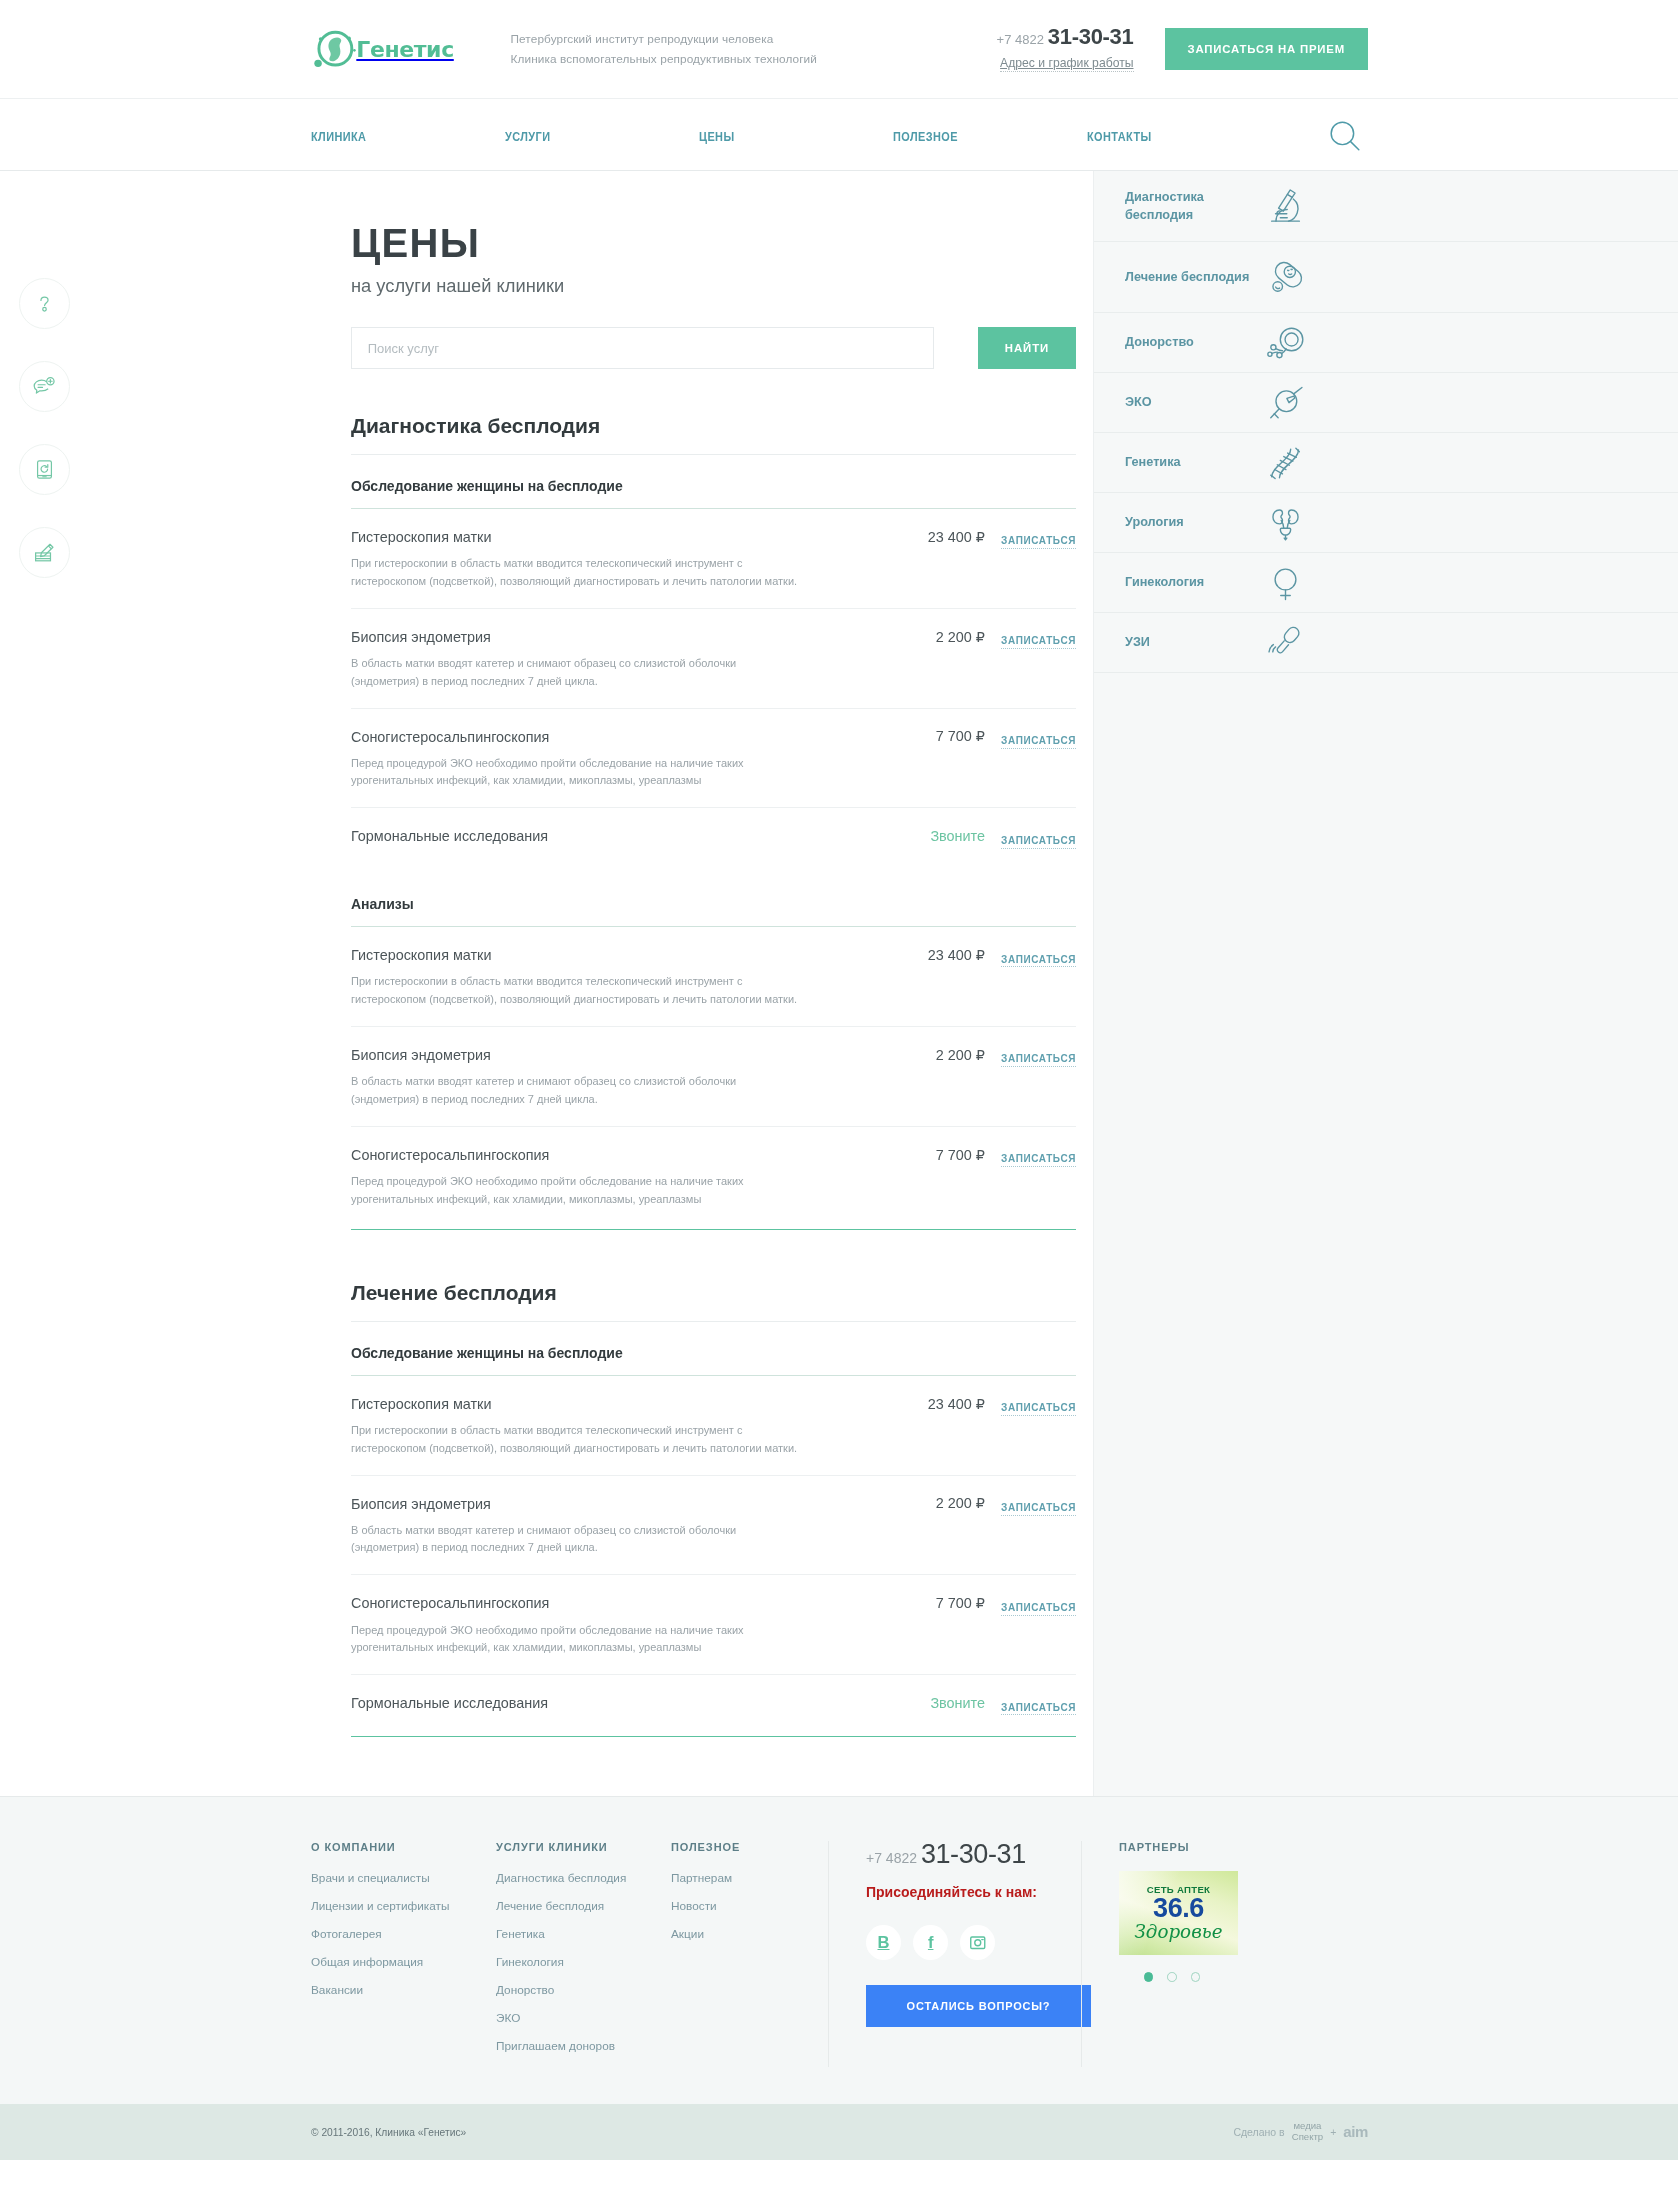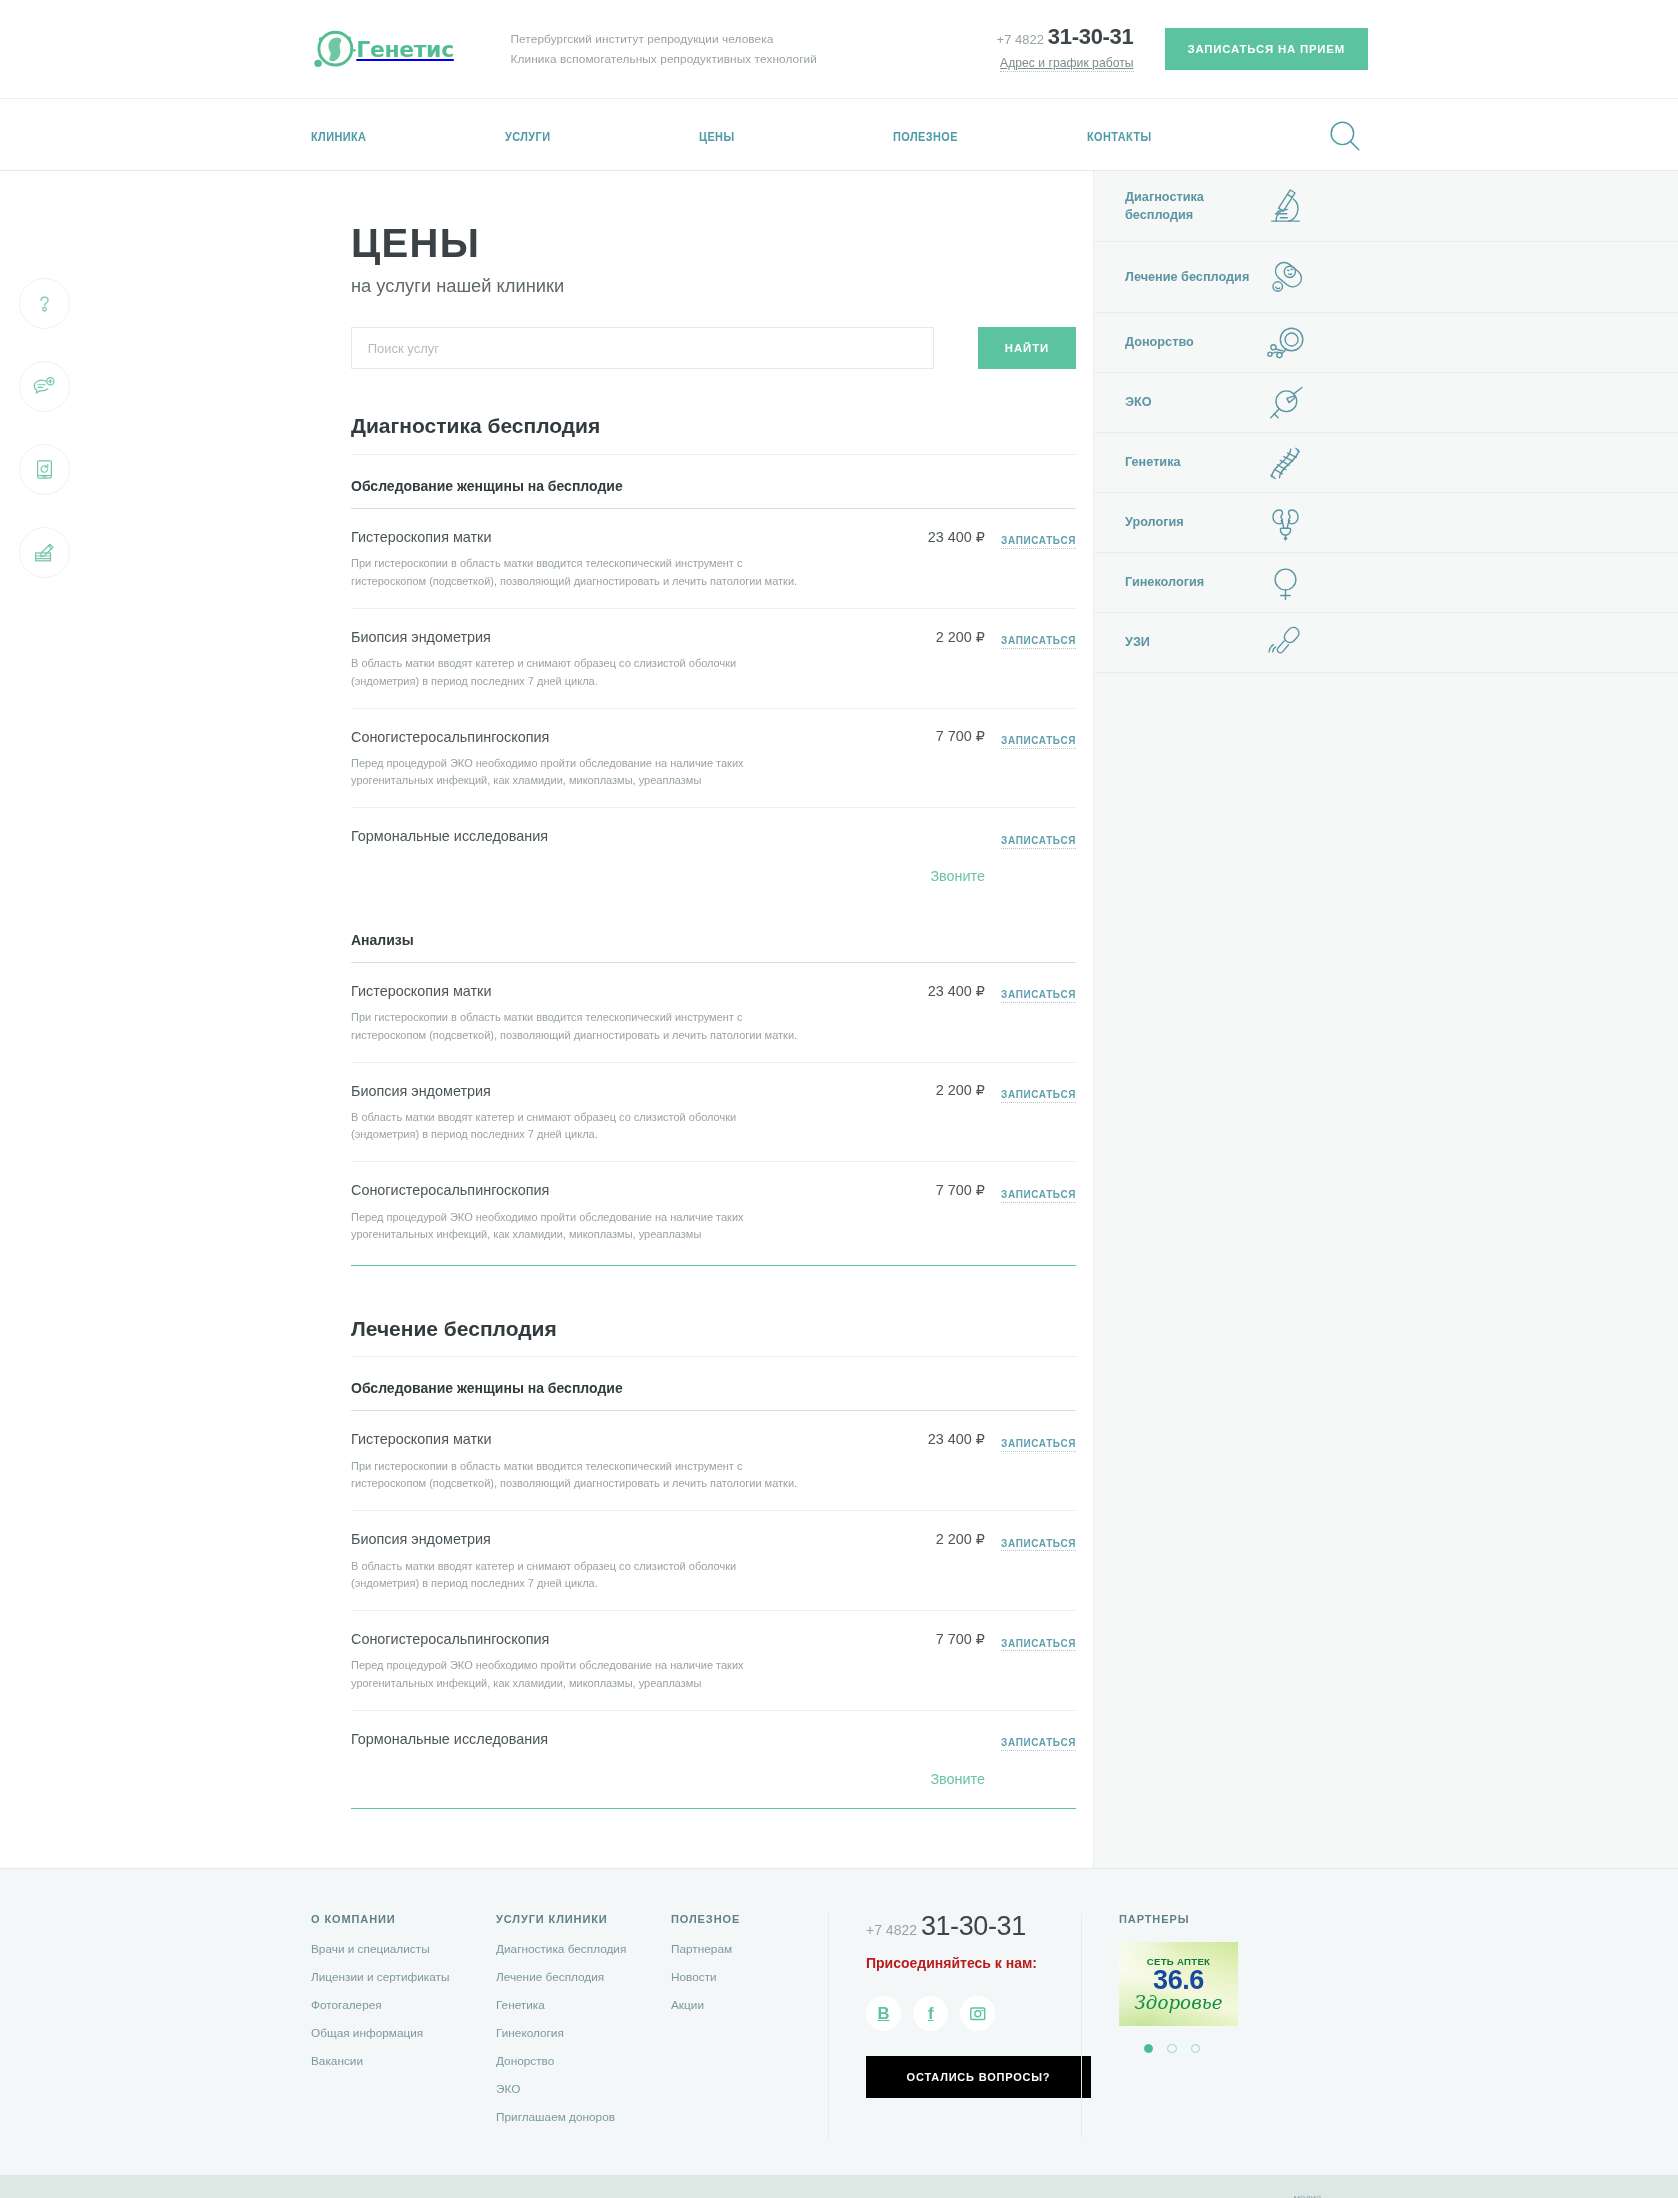--- a/index.html
+++ b/index.html
@@ -185,21 +185,21 @@
   .pr-name { font-size: 14.4px; color: #4c5559; line-height: 1.35; }
   .pr-desc {
     font-size: 11px; color: #9aa3a8; line-height: 17.5px;
     margin-top: 7.9px; max-width: 454px;
   }
   .pr-price {
     width: 103px; flex: 0 0 103px; text-align: right;
     font-size: 14.4px; color: #4c5559; white-space: nowrap;
     padding-top: 0.9px;
   }
-  .pr-price.call { color: #6cc4a2; margin-top: 40px; }
+  .pr-price.call { color: #6cc4a2; }
   .pr-action { width: 91px; flex: 0 0 91px; text-align: right; padding-top: 3.5px; }
   .pr-link {
     font-size: 10px; font-weight: bold; letter-spacing: 0.6px;
     color: #5f9fae; border-bottom: 0.9px dotted #a9c9d1;
     padding-bottom: 1.7px; cursor: pointer; text-decoration: none;
     display: inline-block;
   }
   .section-end-rule {
     border-top: 1.7px solid #5cc3a0;
     margin-top: 3.5px;
@@ -249,21 +249,21 @@
   .f-phone .pre { font-size: 14px; color: #9aa3a8; }
   .f-phone .num { font-size: 27px; color: #3d4548; letter-spacing: -0.4px; }
   .f-join { font-size: 14px; font-weight: bold; color: #b91c1c; margin-bottom: 25px; }
   .socials { display: flex; gap: 12.2px; margin-bottom: 24.5px; }
   .soc {
     width: 35px; height: 35px; border-radius: 50%;
     background: #fff; display: flex; align-items: center; justify-content: center;
     color: #5cc3a0; font-weight: bold; font-size: 16.6px; cursor: pointer;
   }
   .btn-questions {
-    background: #000000; color: #fff; border: none;
+    background: #3b82f6; color: #fff; border: none;
     font-size: 11px; font-weight: bold; letter-spacing: 0.8px;
     padding: 15px 17.5px; width: 225px; cursor: pointer; font-family: inherit;
   }
   .partner-img {
     width: 119px; height: 84px; margin-top: 5.2px;
     background:
       linear-gradient(115deg, rgba(255,255,255,0.65) 0%, rgba(255,255,255,0) 40%),
       linear-gradient(200deg, #cfe89a 0%, #e8f3c6 30%, #f4f8dd 55%, #d6ecae 80%, #bde08c 100%);
     display: flex; flex-direction: column; align-items: center;
     justify-content: center; position: relative; overflow: hidden;

